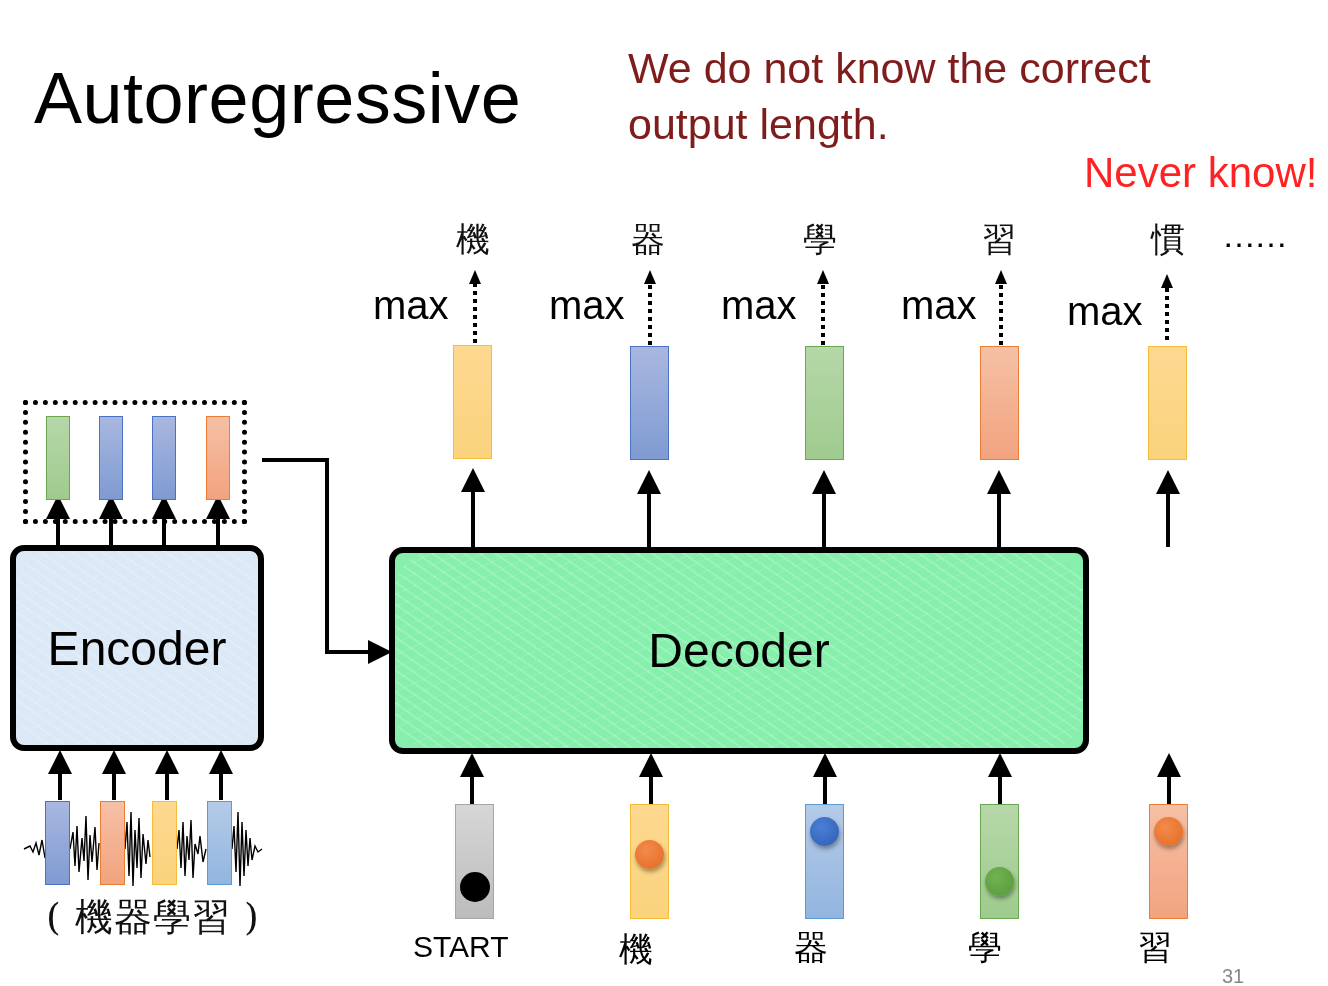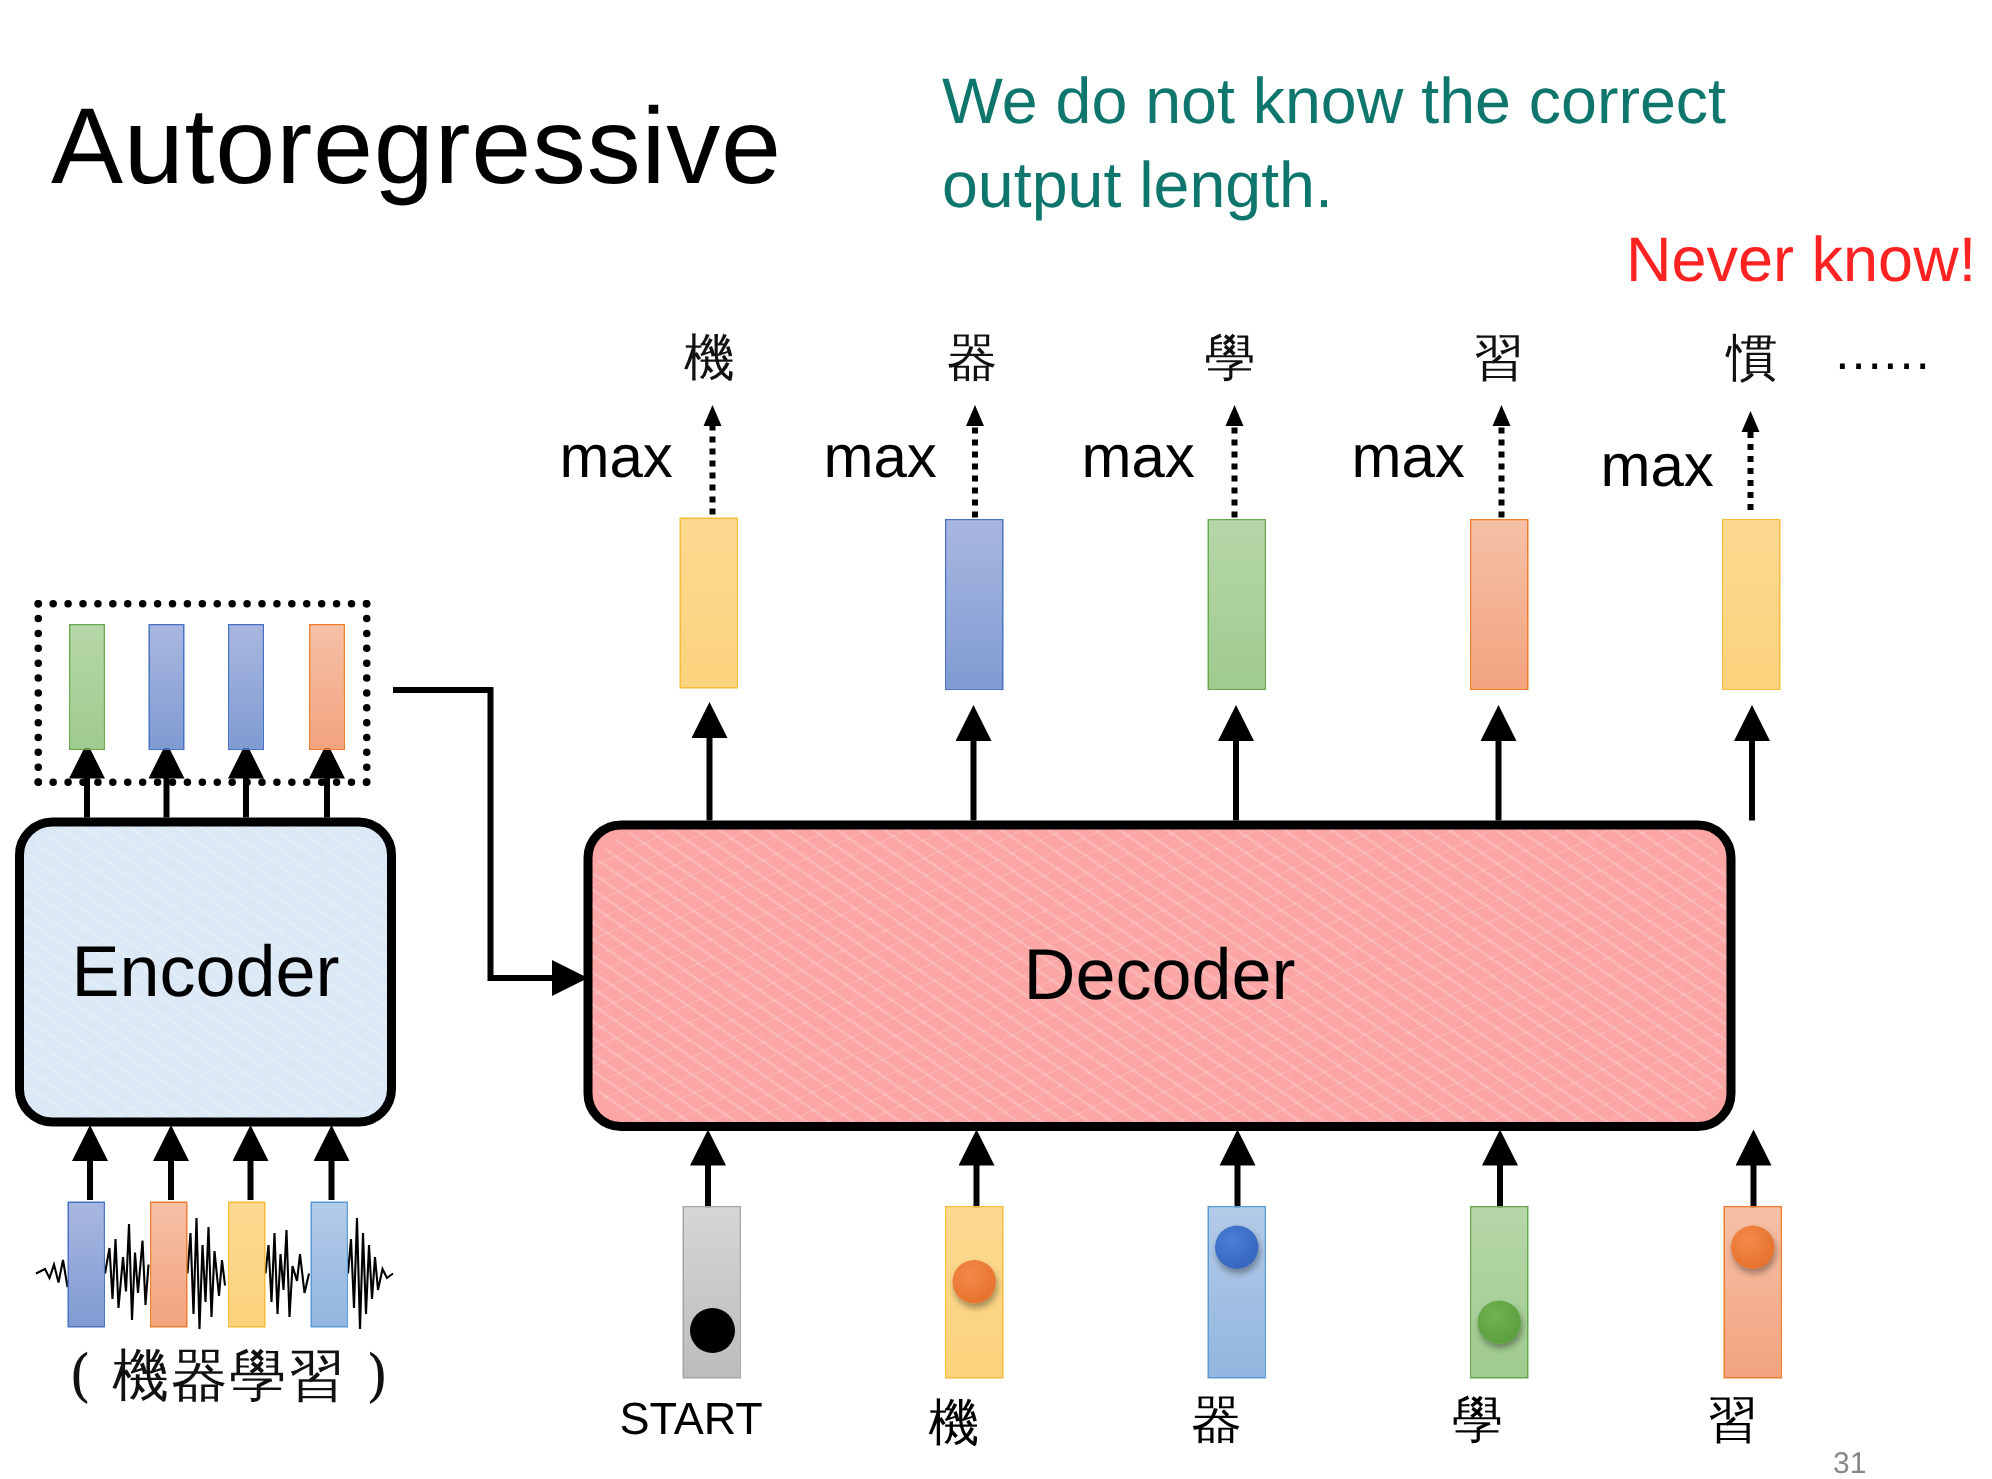--- a/index.html
+++ b/index.html
@@ -1,34 +1,34 @@
 <!DOCTYPE html>
 <html><head>
   <meta charset="utf-8">
   <style>
     html, body { margin: 0; padding: 0; background: #ffffff; }
     body { width: 1328px; height: 986px; position: relative; overflow: hidden; font-family: "Liberation Sans", "DejaVu Sans", sans-serif; }
     .abs { position: absolute; }
     .title { left: 34px; top: 62px; font-size: 72px; color: #000; letter-spacing: 0.5px; line-height: 1; }
-    .subtitle { left: 628px; top: 40px; font-size: 43px; color: #0f766e; line-height: 56px; width: 640px; }
+    .subtitle { left: 628px; top: 40px; font-size: 43px; color: #7f1d1d; line-height: 56px; width: 640px; }
     .never { left: 1084px; top: 152px; font-size: 42px; color: #ff2222; line-height: 1; }
     .page-num { left: 1222px; top: 966px; font-size: 20px; color: #888; line-height: 1; }
     .cjk { font-family: "DejaVu Serif", "Liberation Serif", serif; font-size: 34px; color: #111; line-height: 1; width: 60px; text-align: center; }
     .maxlbl { font-size: 40px; color: #000; line-height: 1; }
     .dots { left: 1222px; top: 218px; font-size: 34px; letter-spacing: -2px; color:#000; line-height: 1; }
     .vec { border: 1.5px solid; box-sizing: border-box; }
     .yellow { background: linear-gradient(#fdd890, #fbd37d); border-color: #f5bd3a; }
     .blue { background: linear-gradient(#a9b7e0, #7f9bd2); border-color: #4a72c4; }
     .green { background: linear-gradient(#b6d7a8, #9fcb8e); border-color: #6aa84f; }
     .orange { background: linear-gradient(#f6c0a6, #f2a37f); border-color: #ed7d31; }
     .lightblue { background: linear-gradient(#b4cbe8, #92b5df); border-color: #5b9bd5; }
     .gray { background: linear-gradient(#d6d6d6, #bcbcbc); border-color: #a6a6a6; }
-    .box { border: 6px solid #000; border-radius: 25px; box-sizing: border-box; display: flex; align-items: center; justify-content: center; }
+    .box { border: 6px solid #000; border-radius: 14px; box-sizing: border-box; display: flex; align-items: center; justify-content: center; }
     .encoder { left: 10px; top: 545px; width: 254px; height: 206px; background: #dbe8f5; font-size: 48px; }
-    .decoder { left: 389px; top: 547px; width: 768px; height: 207px; background: #fca5a5; font-size: 48px; }
+    .decoder { left: 389px; top: 547px; width: 700px; height: 207px; background: #86efac; font-size: 48px; }
     .encoder::before, .decoder::before { content: ""; position: absolute; inset: 0; border-radius: 36px; background-image: repeating-linear-gradient(35deg, rgba(255,255,255,0.18) 0 2px, transparent 2px 9px), repeating-linear-gradient(-25deg, rgba(255,255,255,0.12) 0 1px, transparent 1px 11px); pointer-events: none; }
     .box span { position: relative; }
     .dashbox { left: 23px; top: 400px; width: 224px; height: 124px; border: 5px dotted #000; box-sizing: border-box; }
     .dot { border-radius: 50%; position: absolute; box-shadow: 1px 3px 4px rgba(0,0,0,0.35); }
     .in-label { font-size: 30px; color: #000; line-height: 1; text-align: left; width: 120px; }
     .in-label.cjk { font-size: 34px; }
     .paren-label { left: 46px; top: 898px; font-family: "DejaVu Serif", serif; font-size: 38px; color: #111; line-height: 1; letter-spacing: 1px; }
     svg.overlay { position: absolute; left: 0; top: 0; }
   </style>
 </head>

